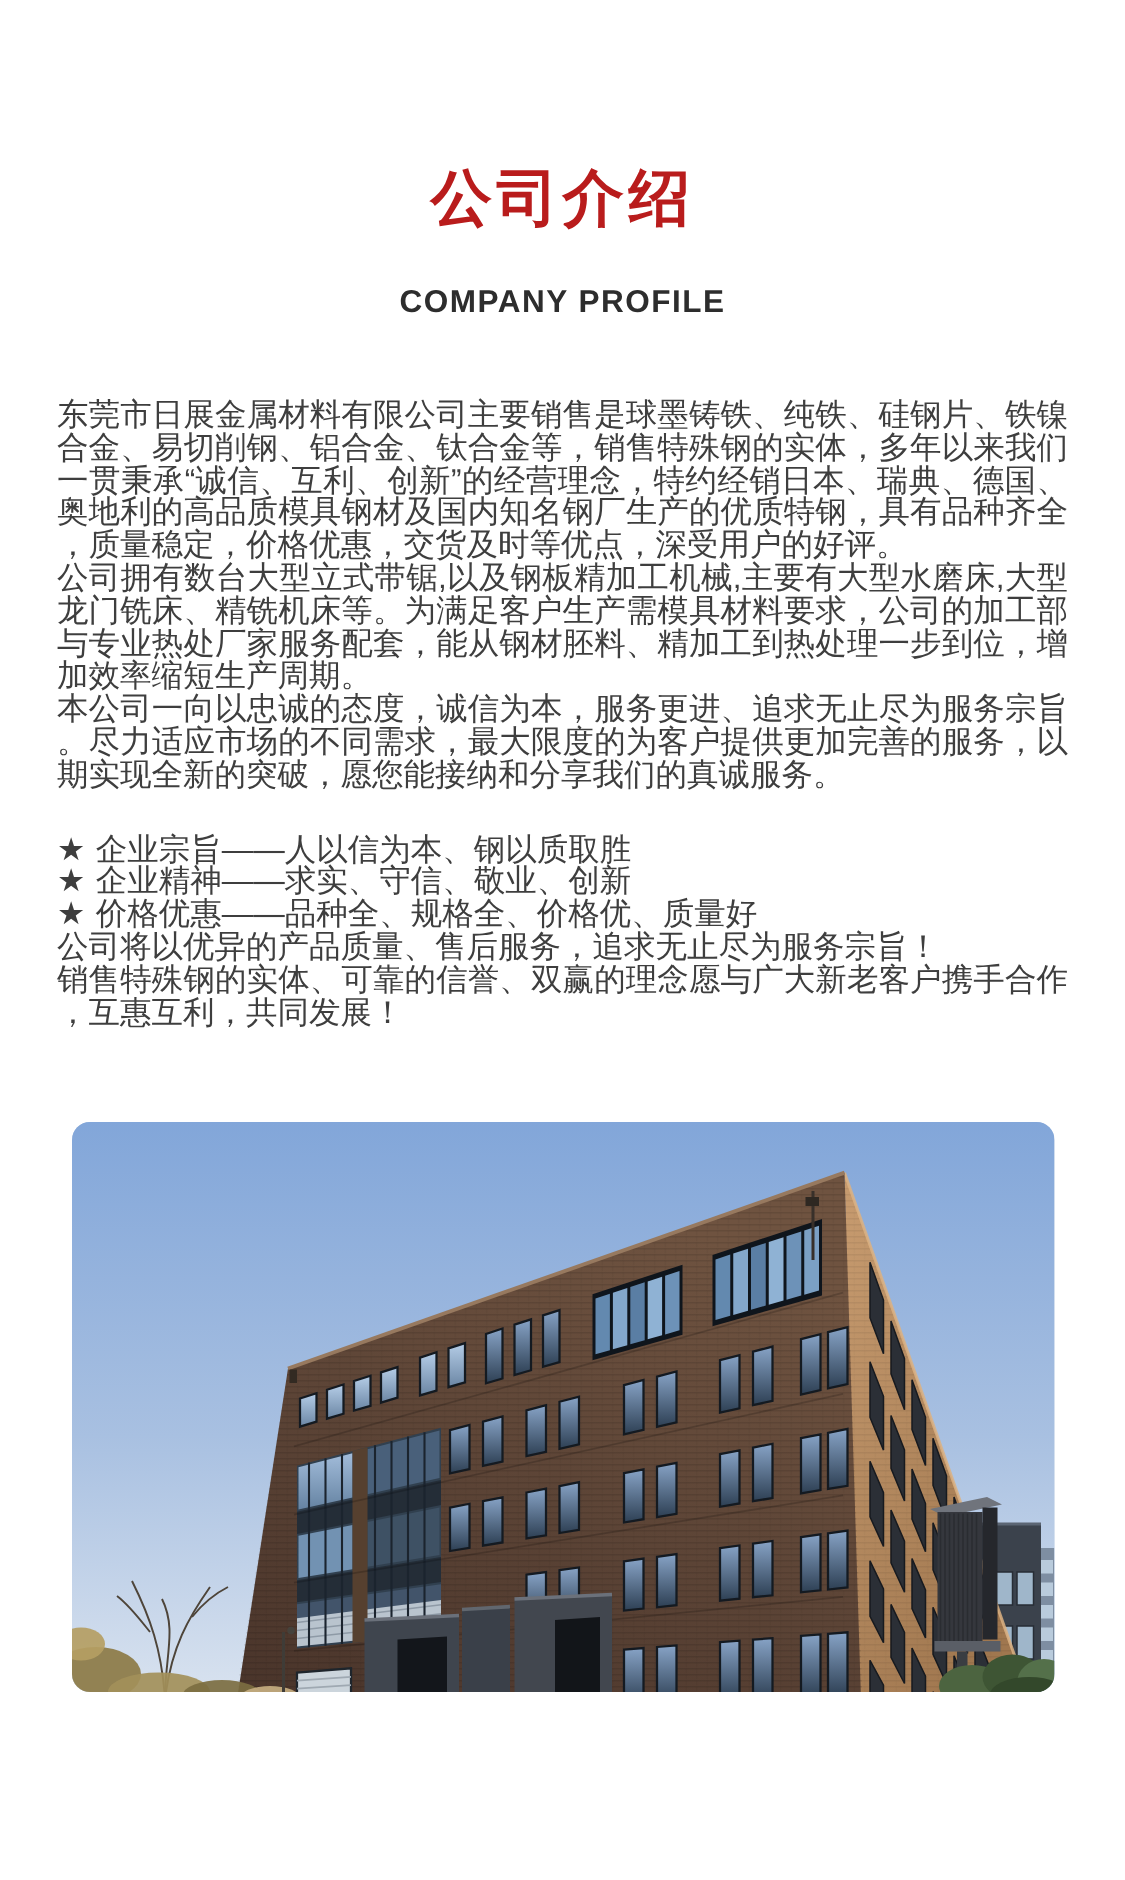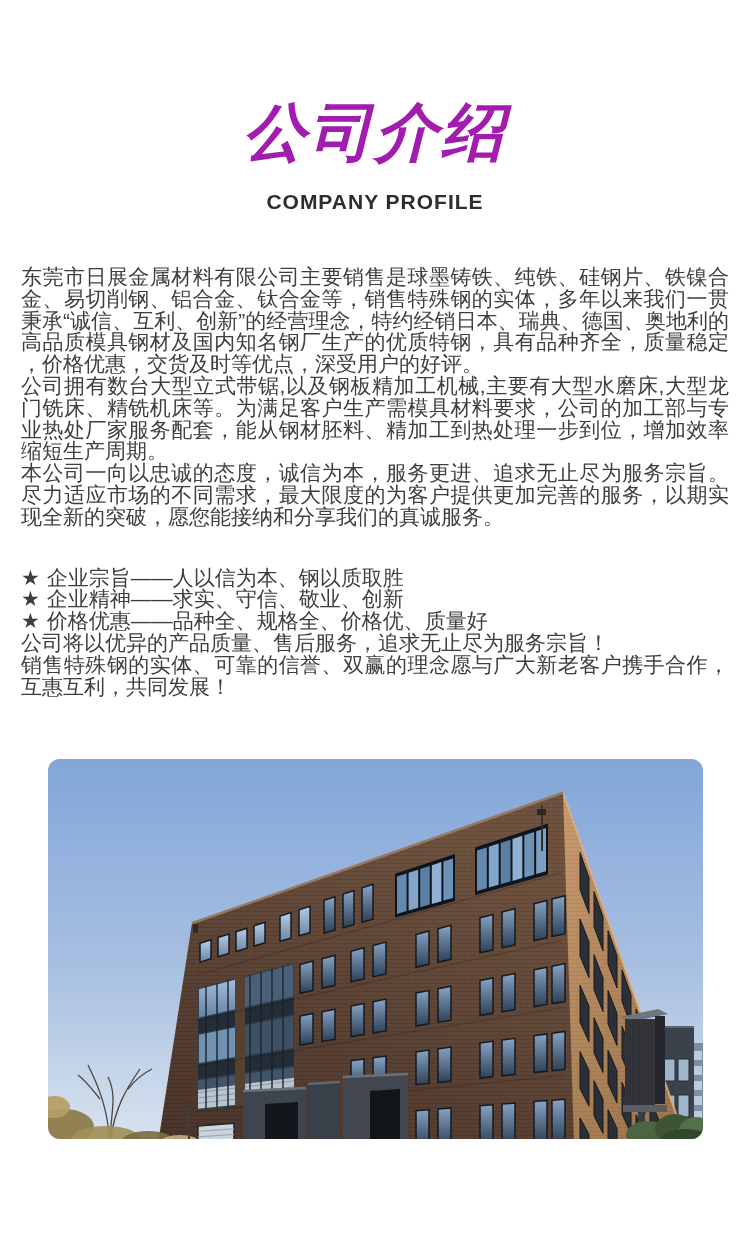--- a/index.html
+++ b/index.html
@@ -3,35 +3,34 @@
 <meta charset="utf-8">
 <style>
   html,body{margin:0;padding:0;}
   body{
     width:750px;min-height:1253px;background:#ffffff;
     font-family:"Liberation Sans","DejaVu Sans",sans-serif;
     -webkit-font-smoothing:antialiased;
   }
   .header{padding-top:97px;text-align:center;}
   .title{
-    font-size:63px;line-height:70px;font-weight:700;color:#a21caf;
+    font-size:41px;line-height:70px;font-weight:700;color:#b91c1c;
     letter-spacing:3px;
-    font-style:italic;
   }
   .subtitle{
     margin-top:18px;font-size:21px;line-height:34px;font-weight:700;
     color:#2d2d2d;letter-spacing:1px;
   }
   .content{
-    margin-top:47px;padding:0 21px;
+    margin-top:47px;padding:0 38px;
     font-size:21px;line-height:21.8px;color:#3e3e3e;
     text-align:justify;word-break:break-all;line-break:anywhere;
   }
   .content p{margin:0;}
-  .highlights{margin:39px 0 0 0;padding:0;list-style:none;}
+  .highlights{margin:28px 0 0 0;padding:0;list-style:none;}
   .highlights li{margin:0;}
   .star{margin-right:7px;}
   .photo-wrap{
     margin:62px 48px 0 48px;width:655px;height:380px;
     border-radius:12px;overflow:hidden;position:relative;background:#b8cce4;
   }
   .photo-wrap svg{display:block;}
 </style>
 </head>
 <body>

